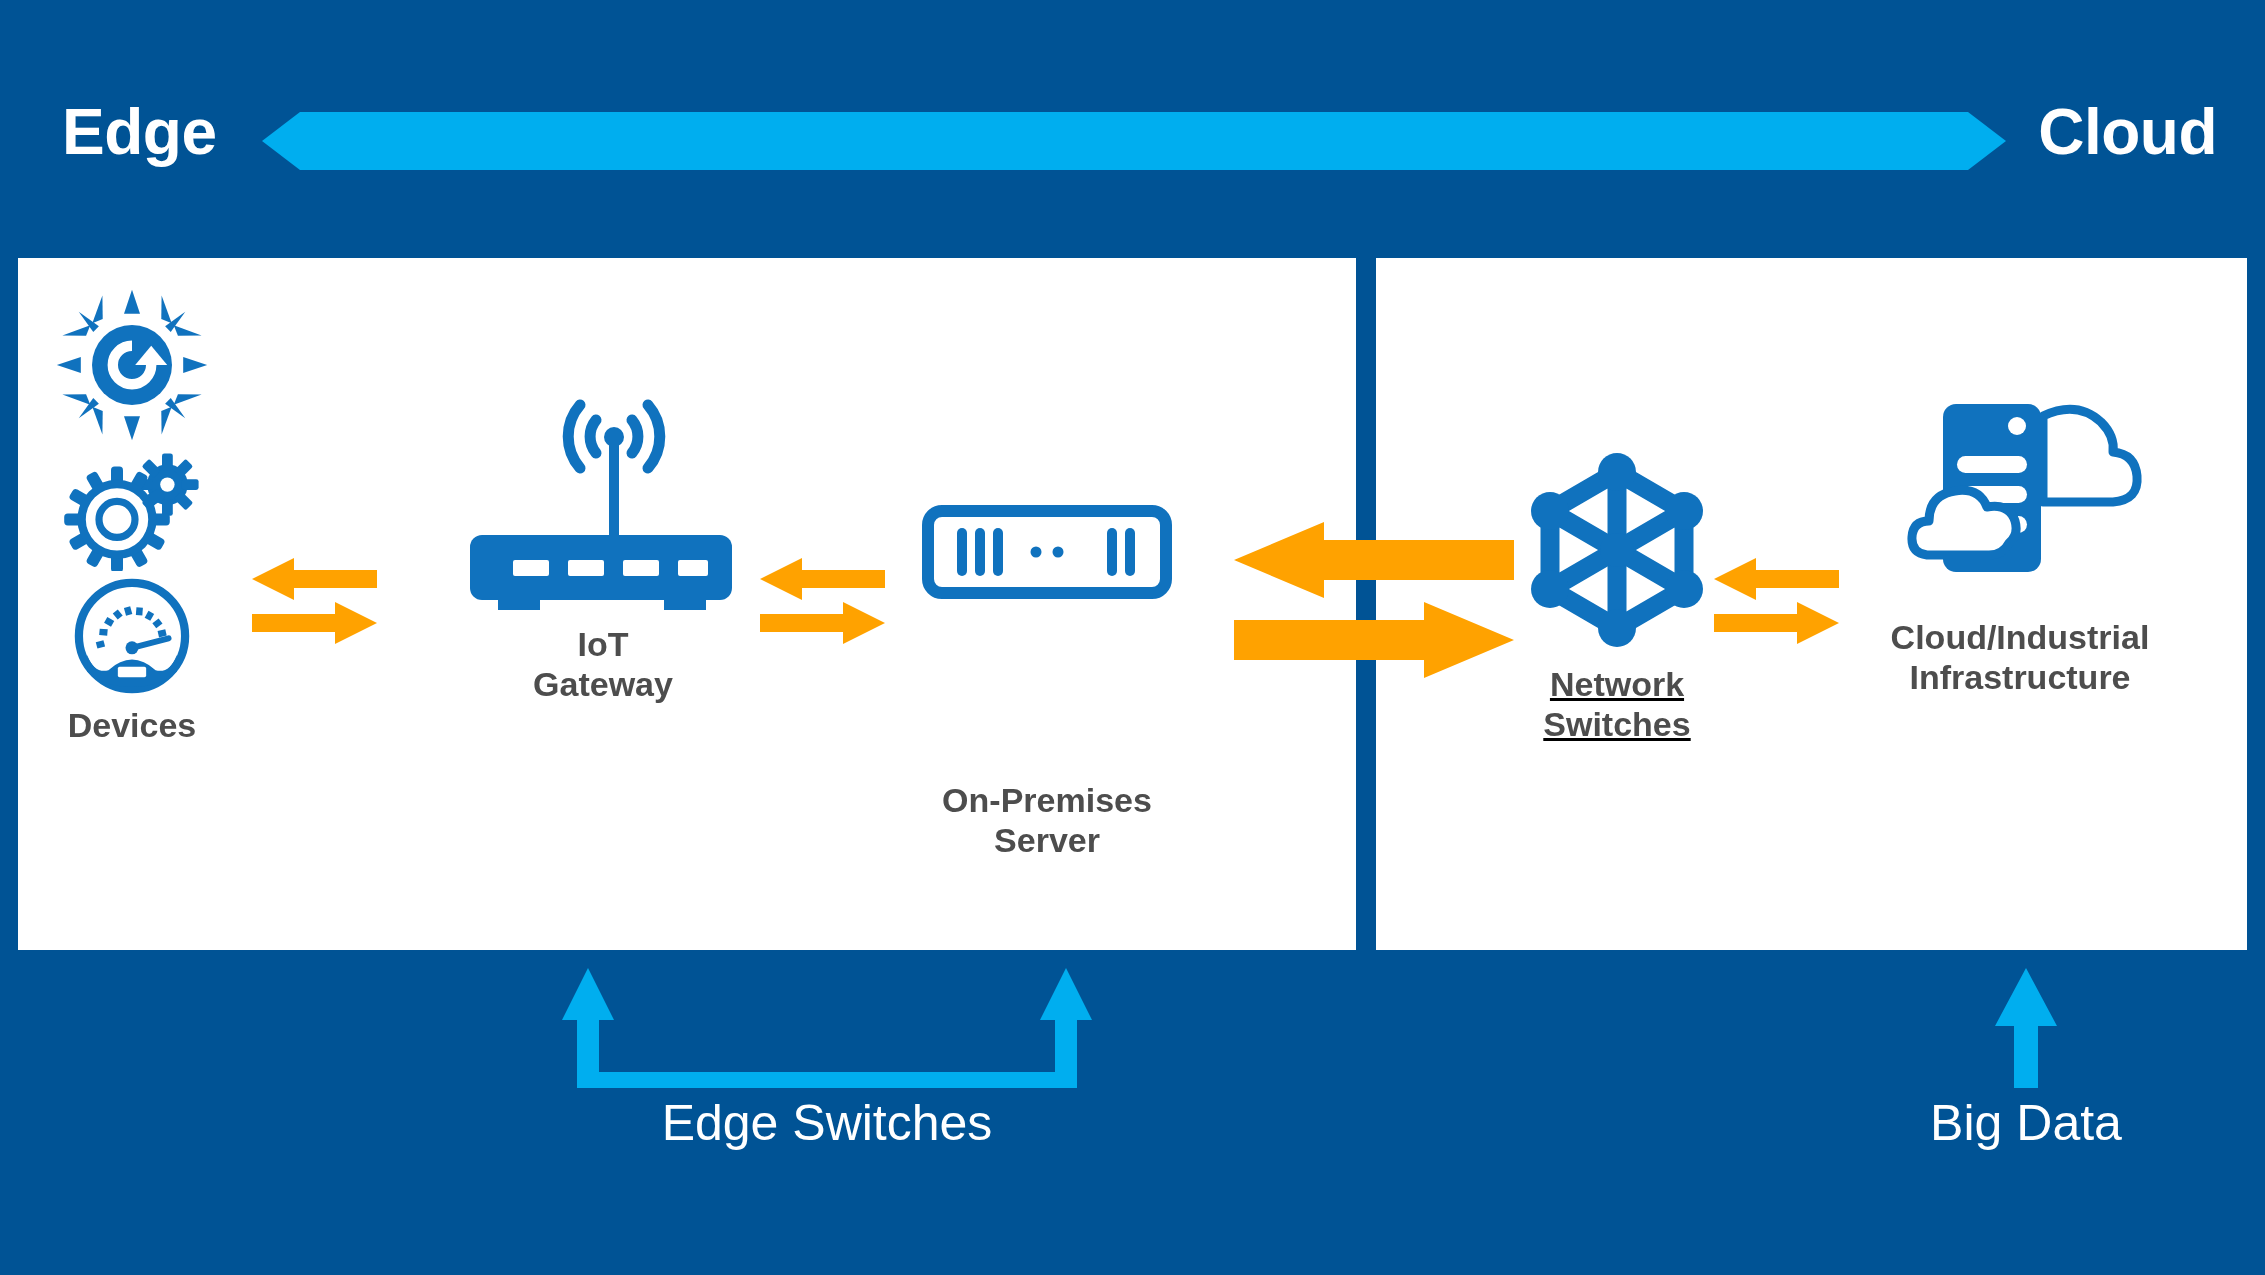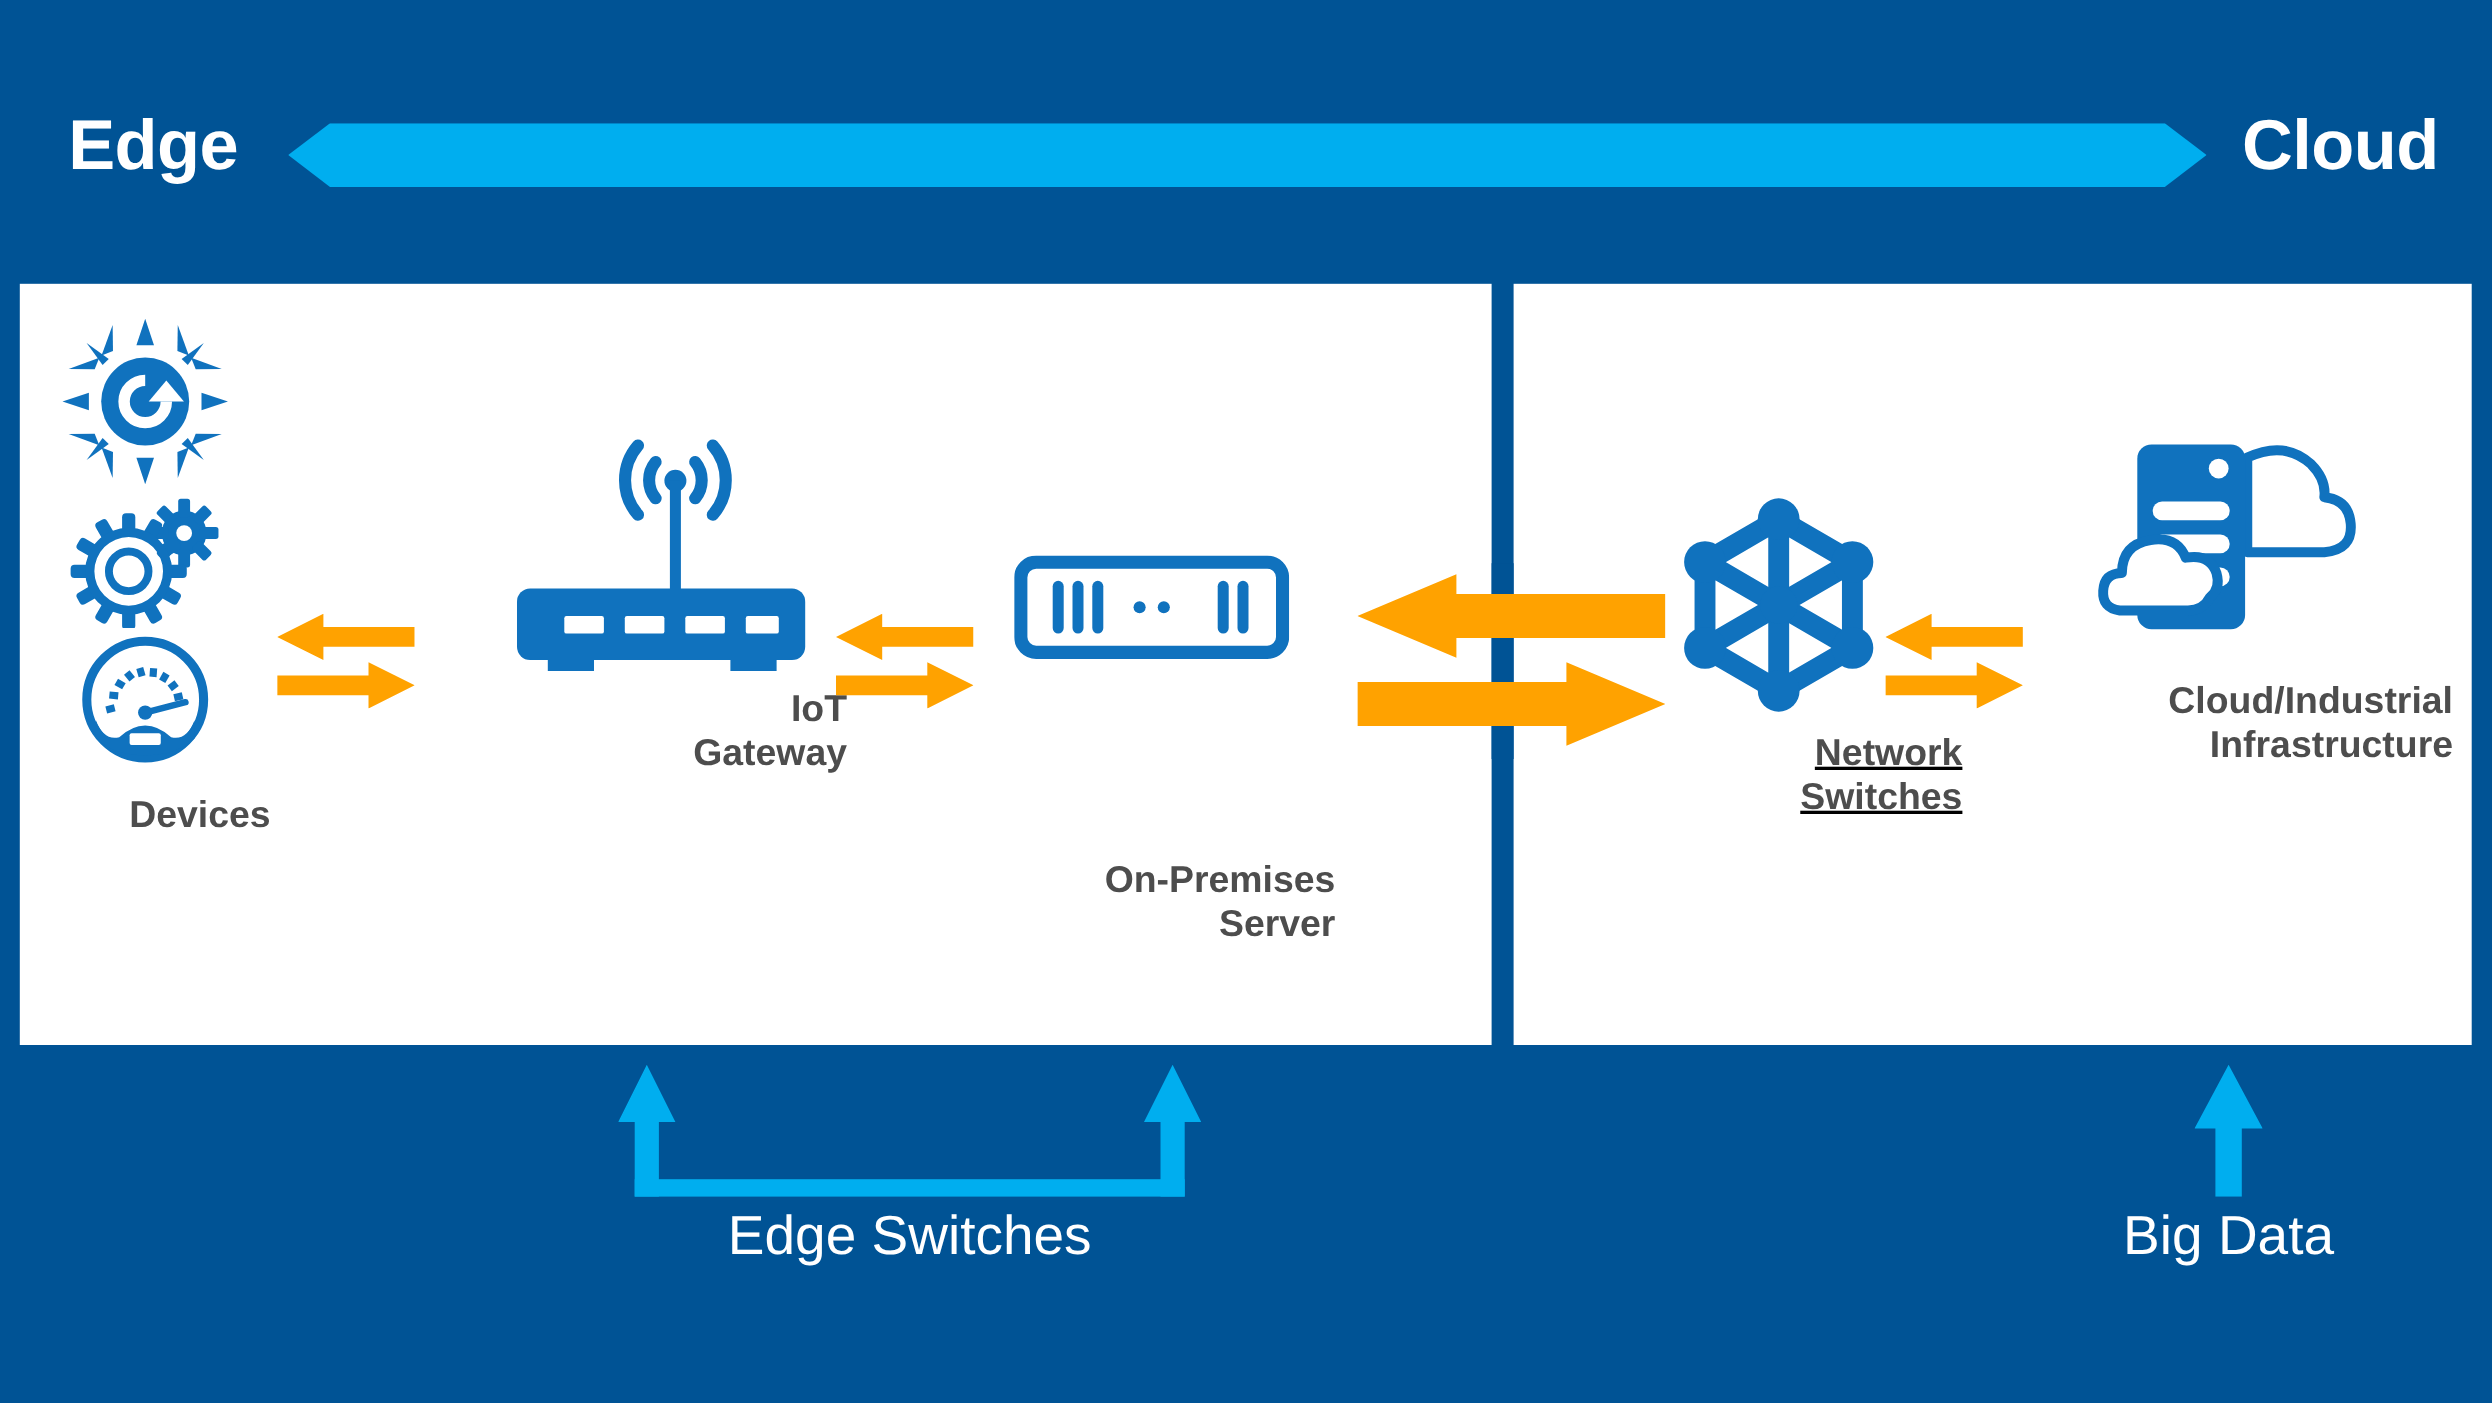--- a/index.html
+++ b/index.html
@@ -34,30 +34,30 @@
     position:absolute; background:#ffffff;
   }
   #panel-left  { left:18px;   top:258px; width:1338px; height:692px; }
   #panel-right { left:1376px; top:258px; width:871px;  height:692px; }
 
   
   .node { position:absolute; text-align:center; }
   .node-icon { display:block; margin:0 auto; }
   .node-label {
     font-size:34px; font-weight:bold; color:#4d4d4d;
-    line-height:1.18; white-space:pre-line; margin-top:14px;text-align:right;
+    line-height:1.18; white-space:pre-line; margin-top:14px;
   }
 
   #node-devices  { left:18px;   top:285px; width:228px; }
   #node-gateway  { left:436px;  top:380px; width:334px; }
   #node-server   { left:880px;  top:380px; width:334px; }
   #node-switches { left:1450px; top:380px; width:334px;text-decoration:underline; }
   #node-cloud    { left:1810px; top:380px; width:420px; }
 
-  #node-devices .node-label { margin-top:26px; }
+  #node-devices .node-label { margin-top:10px; }
 
   .devices-stack { display:flex; flex-direction:column; align-items:center; gap:6px; }
 
   
   .xarrow { position:absolute; }
   #xarrow-1 { left:252px;  top:558px; width:125px; height:86px; }
   #xarrow-2 { left:760px;  top:558px; width:125px; height:86px; }
   #xarrow-3 { left:1714px; top:558px; width:125px; height:86px; }
   #xarrow-big { left:1234px; top:512px; width:280px; height:178px; }
 

